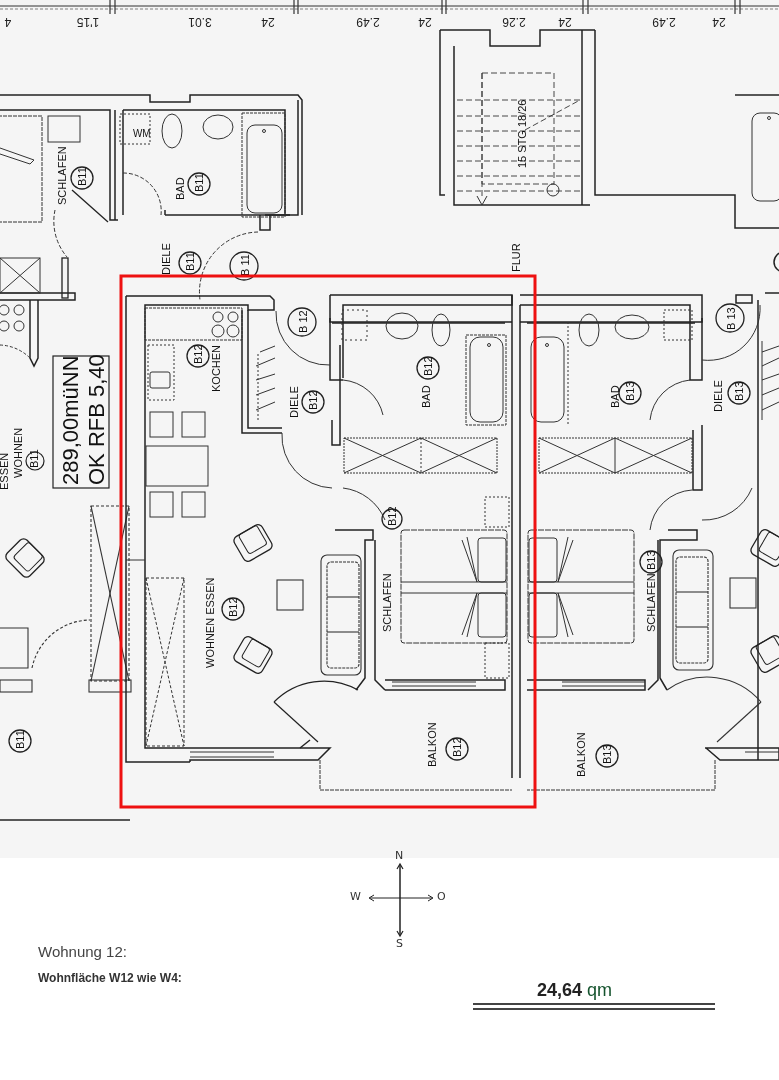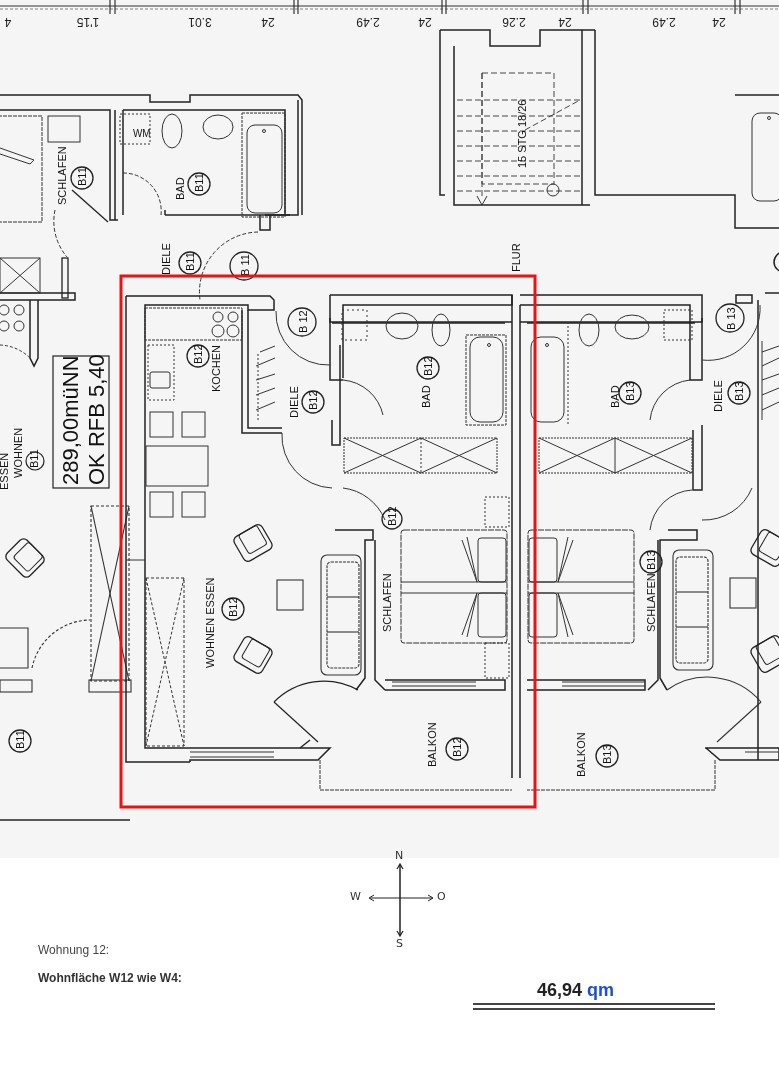--- a/index.html
+++ b/index.html
@@ -4,24 +4,24 @@
 <style>
   html, body { margin:0; padding:0; background:#ffffff; }
   body { width:779px; height:1080px; position:relative; overflow:hidden; font-family:"Liberation Sans", sans-serif; }
   #plan { position:absolute; left:0; top:0; width:779px; height:858px; background:#f5f5f5; }
   #plan svg { position:absolute; left:0; top:0; }
   .lbl { font-family:"Liberation Sans", sans-serif; font-size:11px; fill:#111; }
   .dim { font-family:"Liberation Sans", sans-serif; font-size:12px; fill:#222; }
   .big { font-family:"Liberation Sans", sans-serif; font-size:22px; fill:#111; }
   .compass { position:absolute; left:340px; top:845px; width:120px; height:110px; }
   .compass-lbl { position:absolute; font-family:"DejaVu Sans", sans-serif; font-size:11px; color:#333; }
-  .footer-l1 { position:absolute; left:38px; top:943px; font-size:12px; color:#444; font-family:"Liberation Sans", sans-serif; }
+  .footer-l1 { position:absolute; left:38px; top:943px; font-size:15px; color:#444; font-family:"Liberation Sans", sans-serif; }
   .footer-l2 { position:absolute; left:38px; top:971px; font-size:12px; font-weight:bold; color:#333; font-family:"Liberation Sans", sans-serif; }
   .area-val { position:absolute; left:537px; top:980px; font-size:18px; font-weight:bold; color:#222; font-family:"Liberation Sans", sans-serif; }
-  .area-unit { font-weight:bold; color:#1d4ed8; }
+  .area-unit { font-weight:normal; color:#14532d; }
   .dbl-line { position:absolute; left:473px; width:242px; height:2px; background:#444; }
 </style>
 </head>
 <body>
 
 <div id="plan">
 <svg width="779" height="858" viewBox="0 0 779 858" xmlns="http://www.w3.org/2000/svg">
   <defs>
     <g id="chair">
       <rect x="-16" y="-14" width="32" height="28" rx="5" fill="none" stroke="#222" stroke-width="1.3"></rect>
@@ -432,17 +432,17 @@
   </svg>
   <span class="compass-lbl" style="left:55px;top:4px">N</span>
   <span class="compass-lbl" style="left:56px;top:92px">S</span>
   <span class="compass-lbl" style="left:10px;top:45px">W</span>
   <span class="compass-lbl" style="left:97px;top:45px">O</span>
 </div>
 
 <div class="footer-l1">Wohnung 12:</div>
 <div class="footer-l2">Wohnfläche W12 wie W4:</div>
 <div class="area-val">
-  <span>46,94</span>
+  <span>24,64</span>
   <span class="area-unit">qm</span>
 </div>
 <div class="dbl-line" style="top:1003px"></div>
 <div class="dbl-line" style="top:1008px"></div>
 
 </body></html>

